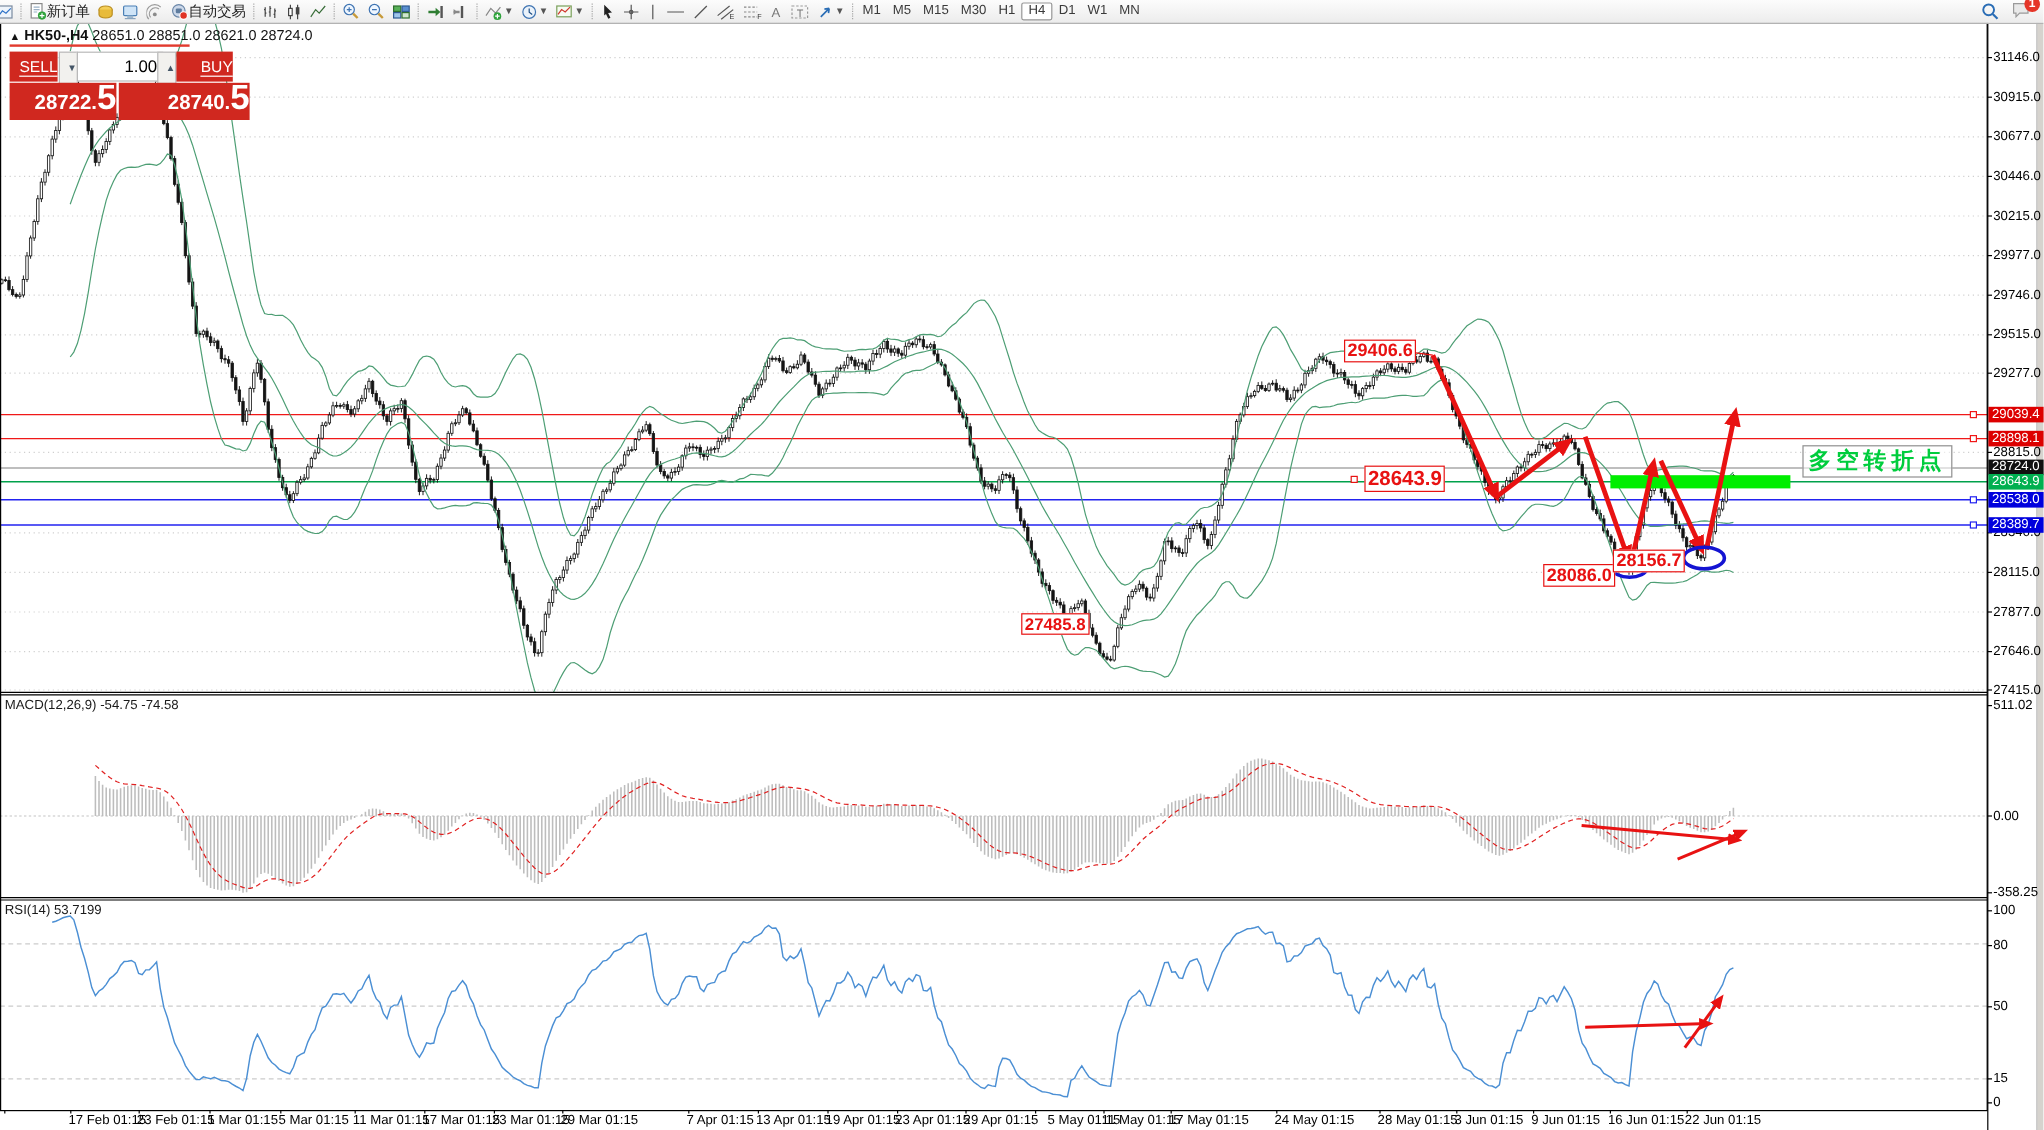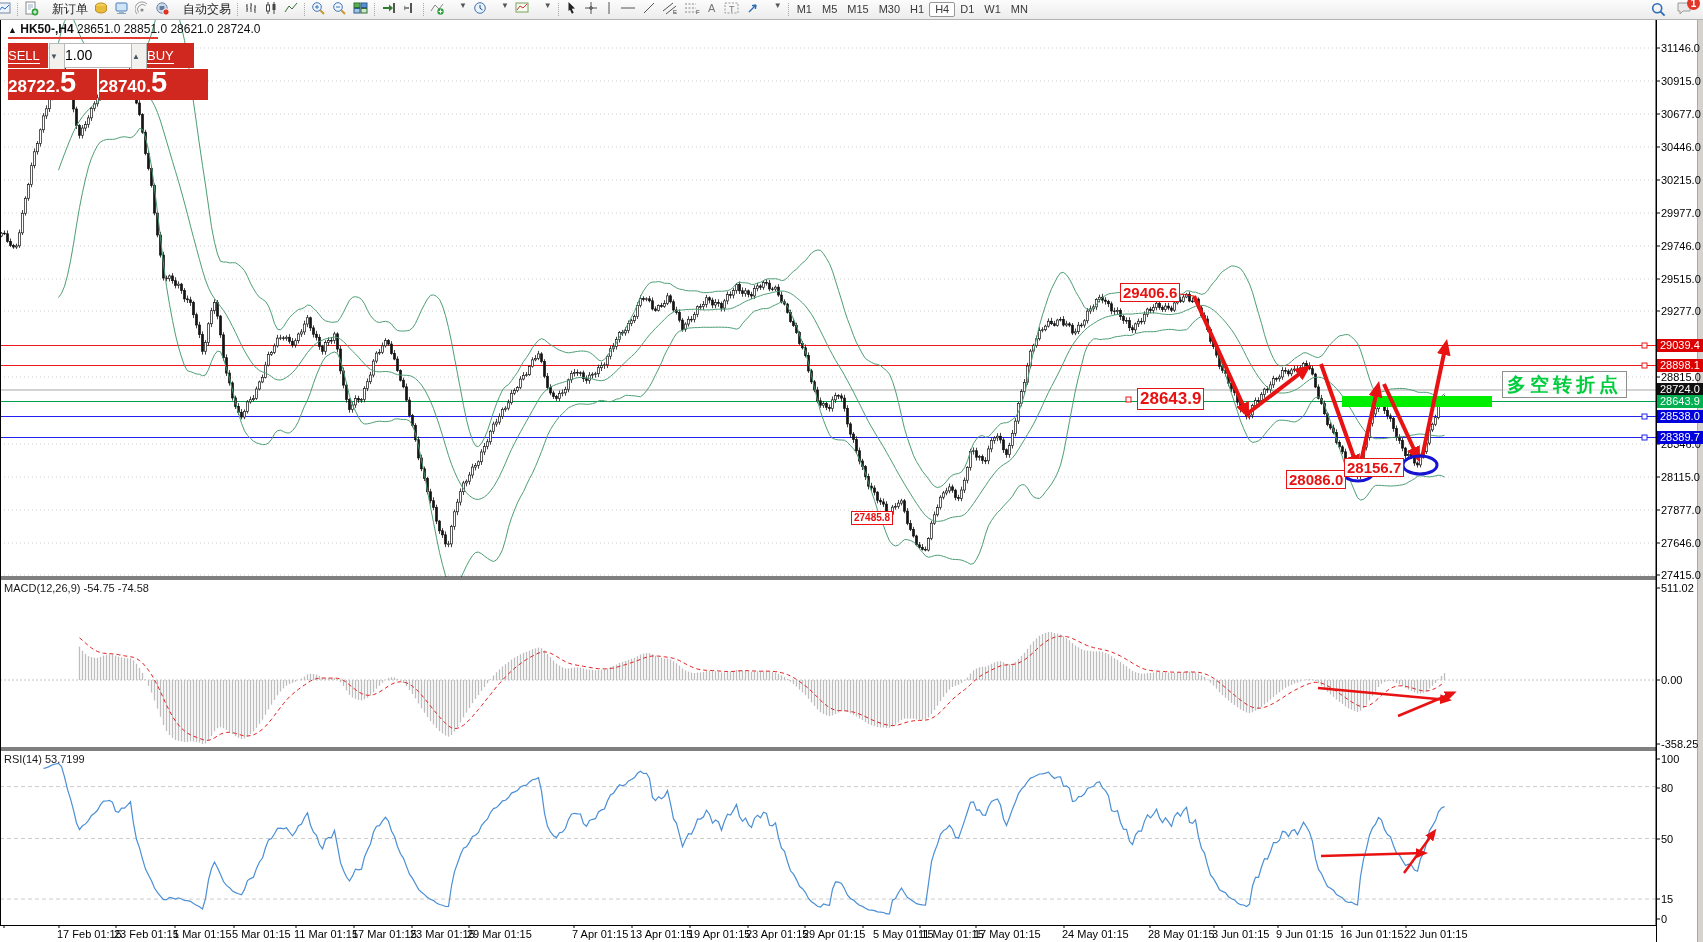--- a/index.html
+++ b/index.html
@@ -1,39 +1,39 @@
 <!DOCTYPE html>
 <html><head>
 <meta charset="utf-8">
 <style>
   html,body{margin:0;padding:0}
   body{width:1703px;height:942px;position:relative;font-family:"Liberation Sans",sans-serif;background:#fff;overflow:hidden}
   
   #toolbar{position:absolute;top:0;left:0;width:1703px;height:19px;background:linear-gradient(#fcfcfc,#ececec);border-bottom:1px solid #b3b3b3;display:flex;align-items:center;font-size:12px;color:#222;z-index:40;white-space:nowrap}
-  .tbtn{height:17px;display:flex;align-items:flex-start;padding:0 3px;gap:13px}
+  .tbtn{height:17px;display:flex;align-items:center;padding:0 3px;gap:0}
   .tbtn svg{display:block}
   .sep{width:0;height:13px;border-left:1px dotted #a8a8a8;margin:0 3px}
   .caret{font-size:8px;color:#555;margin-left:1px}
   .tf{padding:0 5px;font-size:11px;color:#3a3a3a;height:15px;line-height:15px}
   .tf.active{background:#fff;border:1px solid #979797;height:13px;line-height:13px;border-radius:2px}
   #tb-right{margin-left:auto;display:flex;align-items:center;gap:10px;padding-right:10px}
   #msg-badge{position:absolute;top:-4px;right:-7px;width:13px;height:13px;border-radius:50%;background:#e53528;color:#fff;font-size:10px;font-weight:bold;text-align:center;line-height:13px}
   
   #chart-svg{position:absolute;left:0;top:0;z-index:1}
   #overlay{position:absolute;left:0;top:0;width:1703px;height:942px;z-index:5;pointer-events:none}
   .ylab{position:absolute;left:1661px;font-size:11px;color:#000;transform:translateY(-6px)}
   .badge{position:absolute;left:1657px;width:46px;height:13px;font-size:11px;color:#fff;padding-left:3px;line-height:13px;transform:translateY(-7px)}
   .tlab{position:absolute;top:928px;font-size:11px;color:#000}
   .pricebox{position:absolute;border:1px solid #e81212;color:#e81212;background:#fff;padding:0 2px;line-height:1.15;font-weight:bold}
   #note-box{position:absolute;border:1px solid #8f8f8f;color:#00cd3d;font-size:19px;font-weight:bold;letter-spacing:4px;padding:0 4px;line-height:25px;background:rgba(255,255,255,.55)}
   #chart-title{position:absolute;left:8px;top:22px;font-size:12px;font-weight:bold;color:#111;z-index:25}
   #title-underline{position:absolute;left:8px;top:37px;width:150px;height:2px;background:#e23a2e;z-index:25}
   
   #trade-panel{position:absolute;left:8px;top:43px;width:186px;height:57px;z-index:30;font-family:"Liberation Sans",sans-serif}
-  .tp-seg{position:absolute;background:#d0281f;color:#fff;display:flex;align-items:center;justify-content:flex-start}
+  .tp-seg{position:absolute;background:#d0281f;color:#fff;display:flex;align-items:center;justify-content:flex-end}
   #tp-sell{left:0;top:0;width:40px;height:25px;font-size:13px}
   #tp-sell span,#tp-buy span{border-bottom:1px solid #fff;line-height:15px}
   #tp-down{left:41px;top:0;width:14px;height:25px;background:#f2f1ee;color:#456;border:1px solid #b9b9b9;font-size:8px}
   #tp-vol{left:56px;top:0;width:66px;height:23px;background:#fff;border:1px solid #b9b9b9;color:#000;font-size:14px;text-align:right;padding-right:4px;line-height:23px}
   #tp-up{left:123px;top:0;width:14px;height:25px;background:#f2f1ee;color:#456;border:1px solid #b9b9b9;font-size:8px}
   #tp-buy{left:139px;top:0;width:47px;height:25px;font-size:13px}
   #tp-sellprice{left:0;top:26px;width:89px;height:31px}
   #tp-buyprice{left:91px;top:26px;width:109px;height:31px}
   .bigprice{display:flex;align-items:baseline;font-weight:bold}
   .bigprice .main{font-size:17px}
@@ -1878,15 +1878,15 @@
     <div class="badge" style="top: 345.5px; background: rgb(221, 0, 0);">29039.4</div>
     <div class="badge" style="top: 365.5px; background: rgb(221, 0, 0);">28898.1</div>
     <div class="badge" style="top: 390px; background: rgb(16, 16, 16);">28724.0</div>
     <div class="badge" style="top: 401.5px; background: rgb(0, 176, 80);">28643.9</div>
     <div class="badge" style="top: 416.5px; background: rgb(0, 0, 221);">28538.0</div>
     <div class="badge" style="top: 437.5px; background: rgb(0, 0, 221);">28389.7</div>
     <div class="pricebox" style="left: 1120px; top: 283px; font-size: 15px;">29406.6</div>
     <div class="pricebox" style="left: 1137px; top: 388px; font-size: 17px;">28643.9</div>
     <div class="pricebox" style="left: 1286px; top: 470px; font-size: 15px;">28086.0</div>
     <div class="pricebox" style="left: 1344px; top: 458px; font-size: 15px;">28156.7</div>
-    <div class="pricebox" style="left: 851px; top: 511px; font-size: 10px;">27485.8</div>
+    <div class="pricebox" style="left: 851px; top: 511px; font-size: 14px;">27485.8</div>
     <div id="note-box" style="left: 1502px; top: 371px;">多空转折点</div>
   </div>
 
 </body></html>

